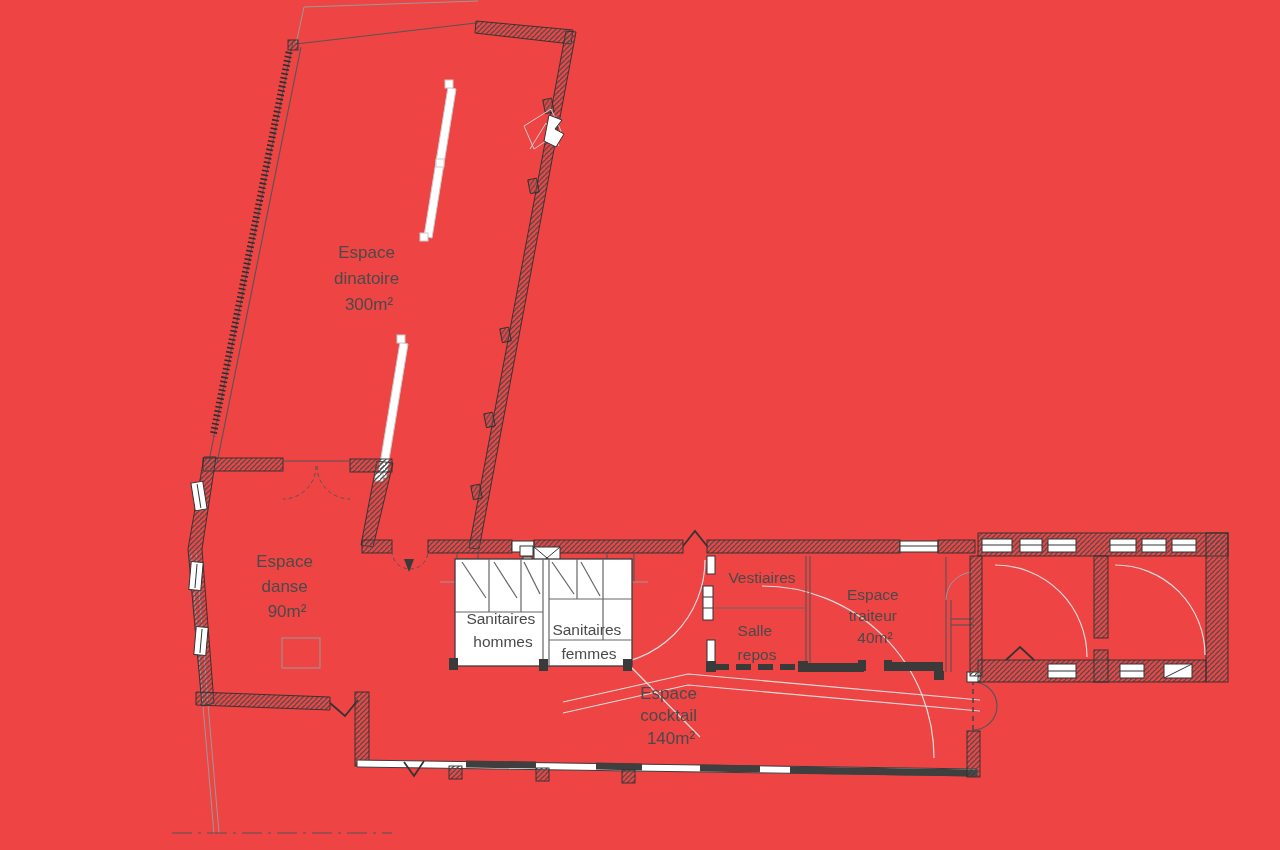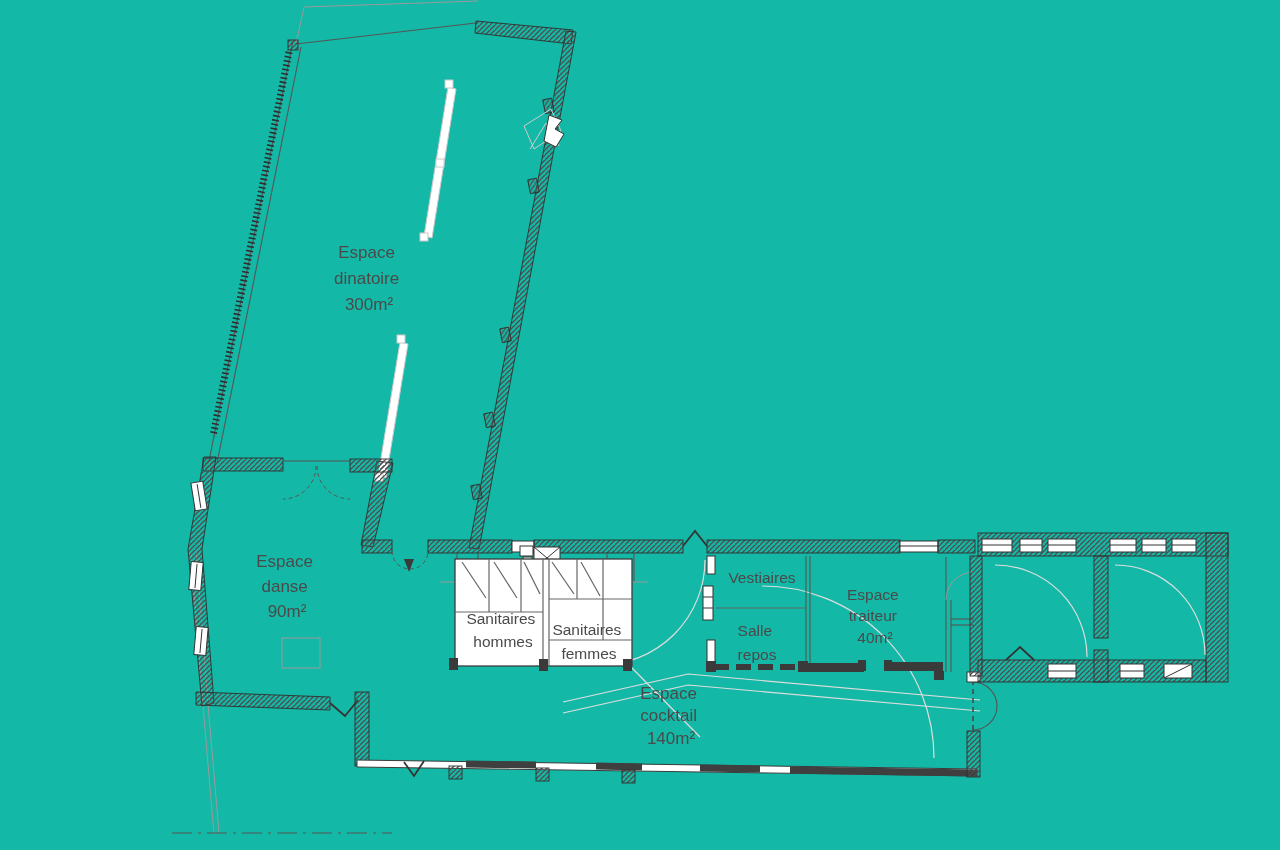--- a/index.html
+++ b/index.html
@@ -1,16 +1,16 @@
 <!DOCTYPE html>
 <html><head>
 <meta charset="utf-8">
 <style>
   html,body{margin:0;padding:0;background:#fff;}
-  .plan-wrap{width:1280px;height:850px;background:#14b8a6;overflow:hidden;}
+  .plan-wrap{width:1280px;height:850px;background:#ef4444;overflow:hidden;}
   svg{display:block;}
   .wall{fill:url(#hatch);stroke:#2f2f2f;stroke-width:0.9;}
   .dark{fill:#3a3a3a;stroke:none;}
   .white{fill:#ffffff;stroke:#333333;stroke-width:1;}
   .thin{stroke:#9a9a9a;fill:none;stroke-width:1;}
   .thin2{stroke:#555555;fill:none;stroke-width:1.1;}
   .wline{stroke:#333333;fill:none;stroke-width:1;}
   .wline2{stroke:#333333;fill:none;stroke-width:1.8;}
   .part{stroke:#666666;fill:none;stroke-width:1.2;}
   .dash{stroke:#555555;fill:none;stroke-width:1;stroke-dasharray:4 3;}

